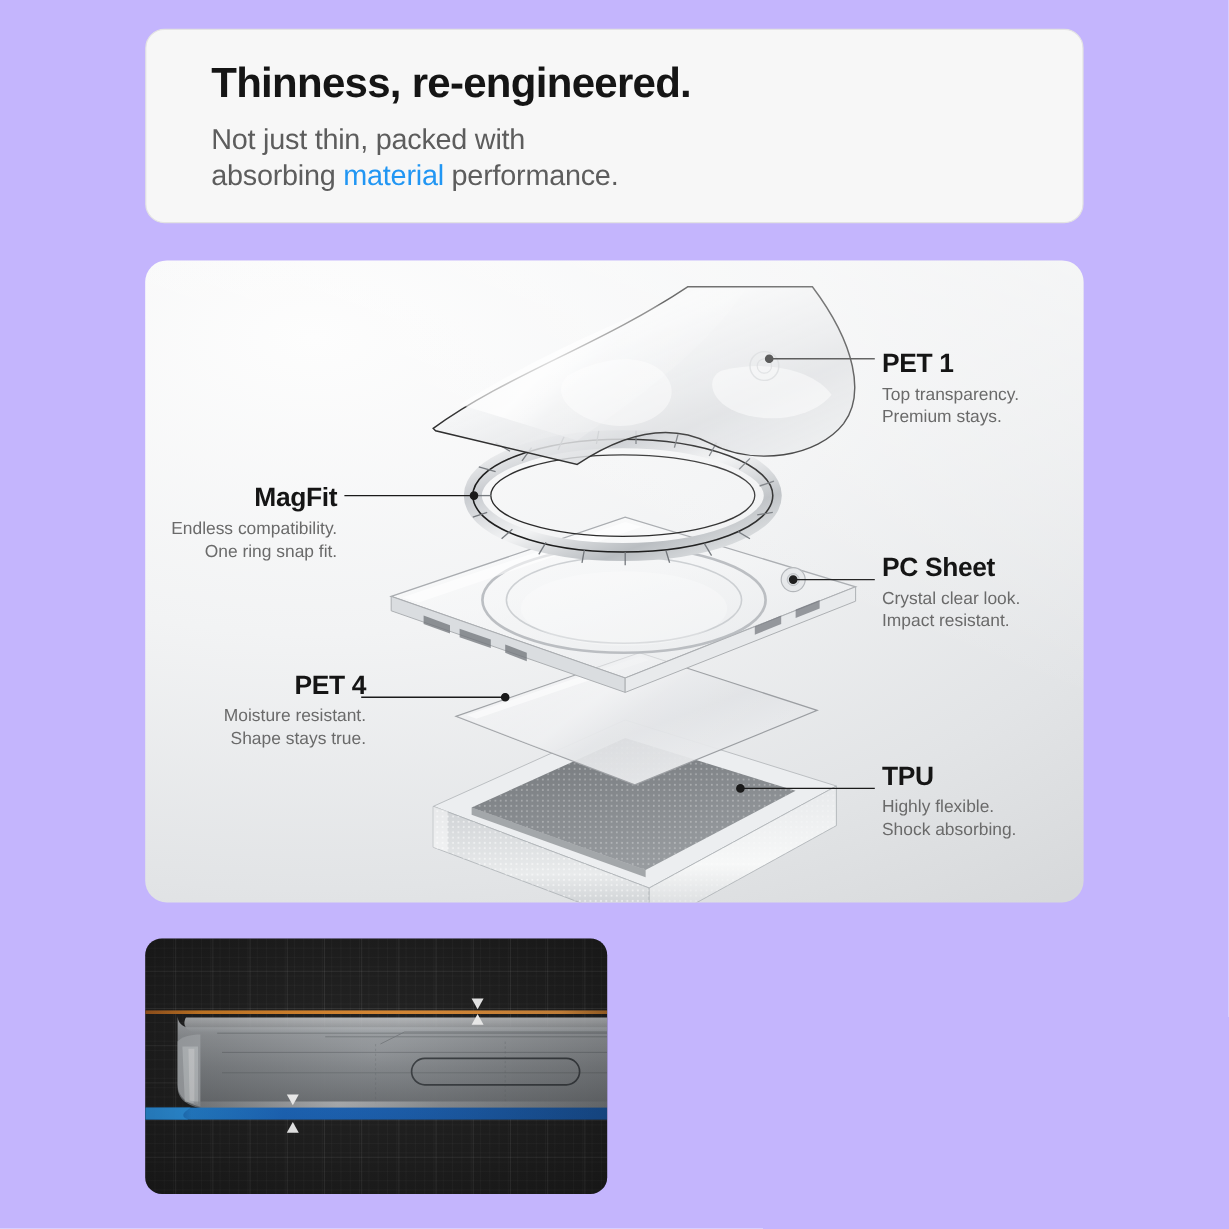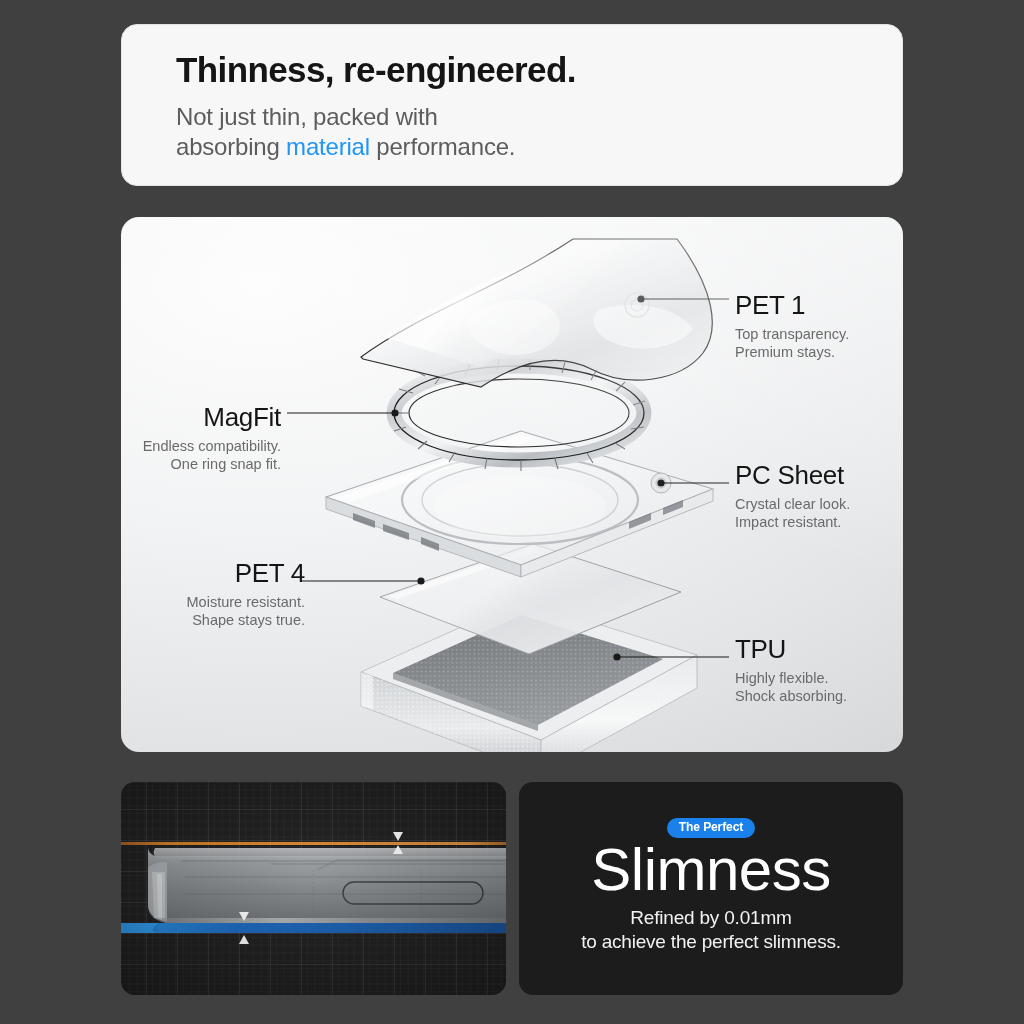--- a/index.html
+++ b/index.html
@@ -13,21 +13,21 @@
     height: 1024px;
     font-family: "Liberation Sans", sans-serif;
     -webkit-font-smoothing: antialiased;
     overflow: hidden;
     position: relative;
   }
   #page {
     position: relative;
     width: 1024px;
     height: 1024px;
-    background: #404040;
+    background: #c4b5fd;
   }
 
   
   .header-card {
     position: absolute;
     left: 121px;
     top: 24px;
     width: 782px;
     height: 162px;
     background: #f7f7f7;
@@ -78,22 +78,22 @@
     width: 100%;
     height: 100%;
   }
 
   
   .callout {
     position: absolute;
     z-index: 6;
   }
   .callout .c-title {
-    font-size: 26px;
-    font-weight: 400;
+    font-size: 22px;
+    font-weight: 700;
     color: #151515;
     letter-spacing: -0.3px;
     line-height: 1.1;
     margin: 0 0 5px 0;
     white-space: nowrap;
   }
   .callout .c-line {
     font-size: 14.5px;
     color: #6a6a6a;
     line-height: 1.3;
@@ -460,22 +460,14 @@
         <polygon points="272,50 282,50 277,59"></polygon>
         <polygon points="272,72 282,72 277,63"></polygon>
         <polygon points="118,130 128,130 123,139"></polygon>
         <polygon points="118,162 128,162 123,153"></polygon>
       </g>
     </svg>
 
     <div class="xs-vignette"></div>
   </div>
 
-  <div class="slim-panel">
-    <div class="slim-badge">The Perfect</div>
-    <div class="slim-title">Slimness</div>
-    <div class="slim-sub">
-      <span>Refined by 0.01mm</span><br>
-      <span>to achieve the perfect slimness.</span>
-    </div>
-  </div>
 
 </div>
 
 </body></html>

